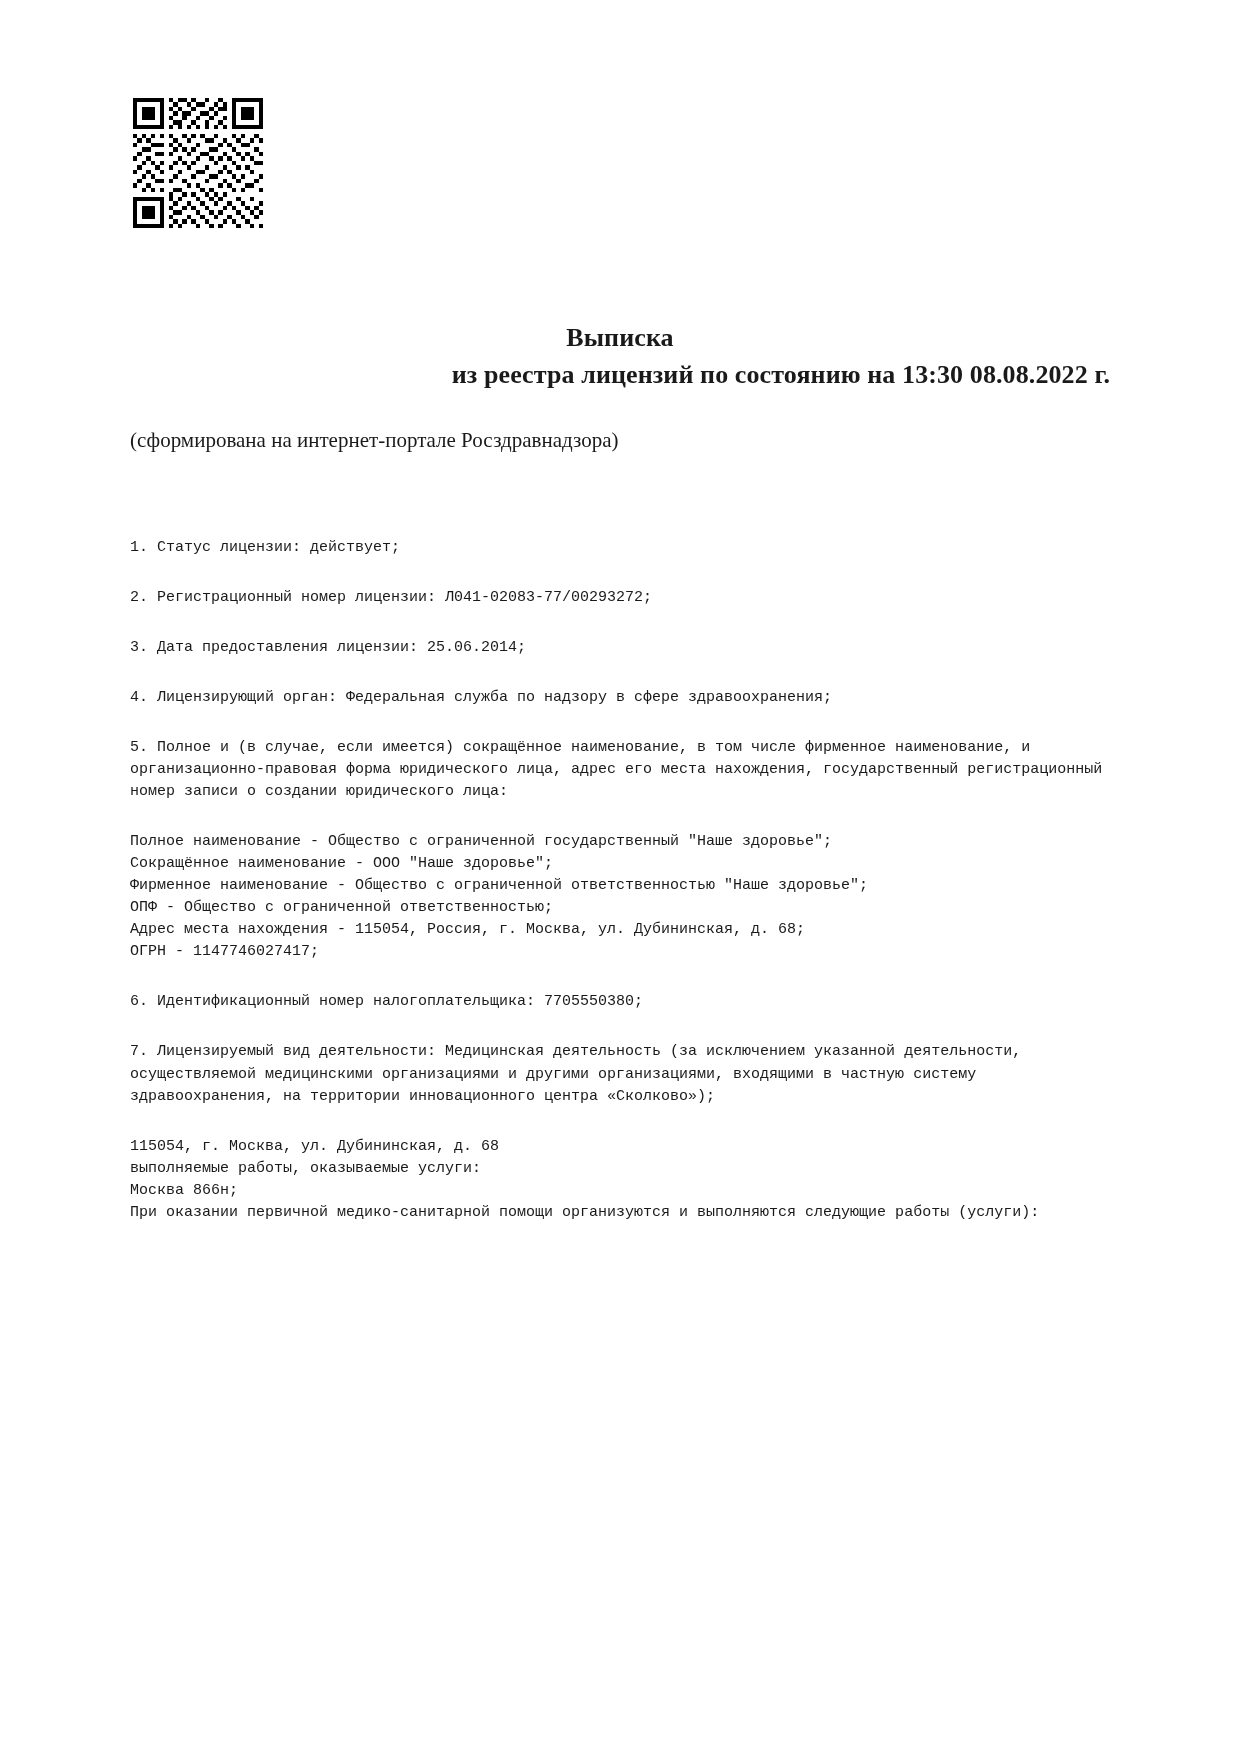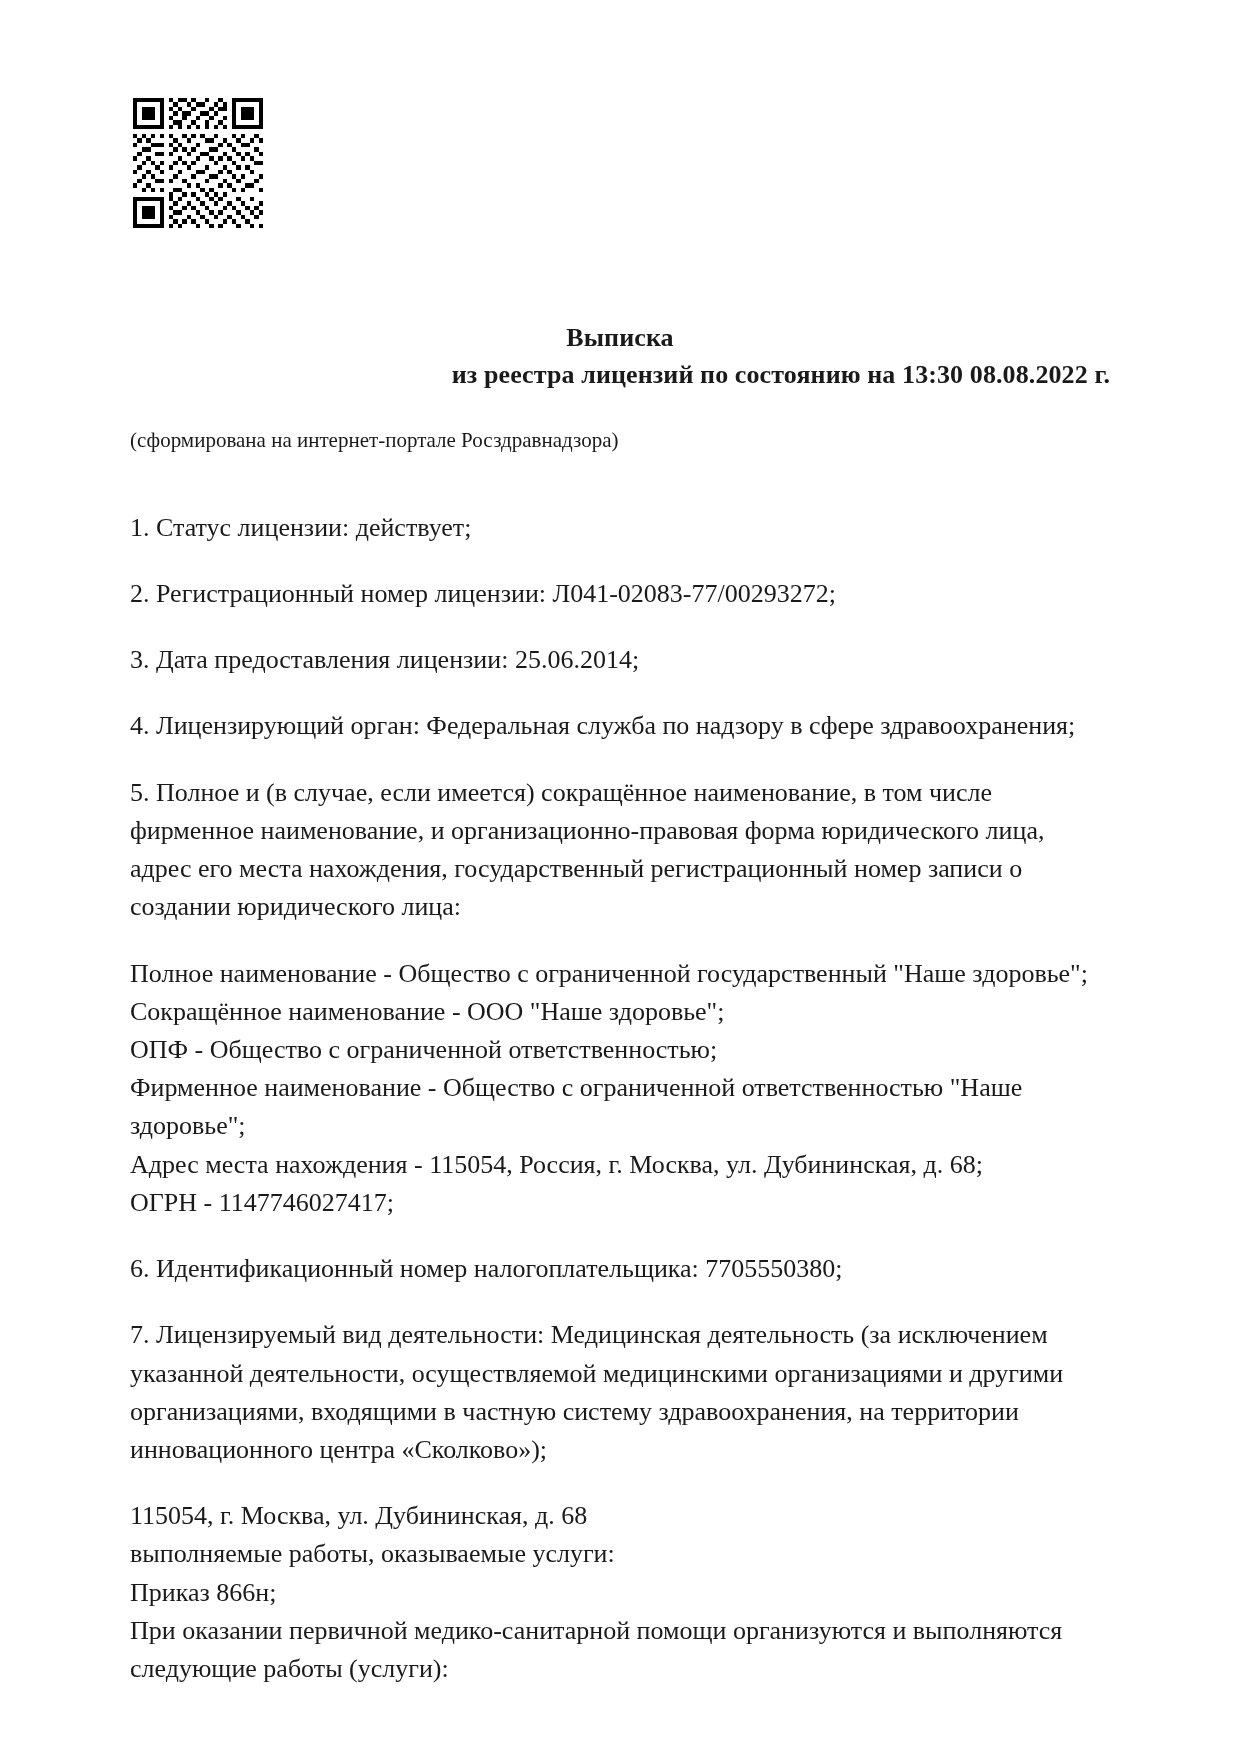--- a/index.html
+++ b/index.html
@@ -48,24 +48,25 @@
   .title-line2 { display: block; text-align: right; }
 
   .subtitle {
     margin-top: 34px;
     font-size: 21px;
     padding-right: 2px;
   }
 
   
   .content {
-    margin-top: 56px;
-    font-size: 26px;
+    margin-top: 84px;
+    font-size: 15px;
     line-height: 1.47;
     text-align: left;
+    font-family: Liberation Mono, monospace;
   }
   .para {
     margin: 0 0 28px 0;
   }
   .para:last-child { margin-bottom: 0; }
   .para .ln { display: block; }
 </style>
 </head>
 <body>
 
@@ -350,36 +351,36 @@
       <span class="ln">4. Лицензирующий орган: Федеральная служба по надзору в сфере здравоохранения;</span>
     </p>
 
     <p class="para">
       <span>5. Полное и (в случае, если имеется) сокращённое наименование, в том числе фирменное наименование, и организационно-правовая форма юридического лица, адрес его места нахождения, государственный регистрационный номер записи о создании юридического лица:</span>
     </p>
 
     <p class="para">
       <span class="ln">Полное наименование - Общество с ограниченной государственный "Наше здоровье";</span>
       <span class="ln">Сокращённое наименование - ООО "Наше здоровье";</span>
+      <span class="ln">Фирменное наименование - Общество с ограниченной ответственностью "Наше здоровье";</span>
       <span class="ln">ОПФ - Общество с ограниченной ответственностью;</span>
-      <span class="ln">Фирменное наименование - Общество с ограниченной ответственностью "Наше здоровье";</span>
       <span class="ln">Адрес места нахождения - 115054, Россия, г. Москва, ул. Дубининская, д. 68;</span>
       <span class="ln">ОГРН - 1147746027417;</span>
     </p>
 
     <p class="para">
       <span class="ln">6. Идентификационный номер налогоплательщика: 7705550380;</span>
     </p>
 
     <p class="para">
       <span>7. Лицензируемый вид деятельности: Медицинская деятельность (за исключением указанной деятельности, осуществляемой медицинскими организациями и другими организациями, входящими в частную систему здравоохранения, на территории инновационного центра «Сколково»);</span>
     </p>
 
 
     <p class="para">
       <span class="ln">115054, г. Москва, ул. Дубининская, д. 68</span>
       <span class="ln">выполняемые работы, оказываемые услуги:</span>
-      <span class="ln">Приказ 866н;</span>
+      <span class="ln">Москва 866н;</span>
       <span class="ln">При оказании первичной медико-санитарной помощи организуются и выполняются следующие работы (услуги):</span>
     </p>
 
   </div>
 </div>
 
 </body></html>

